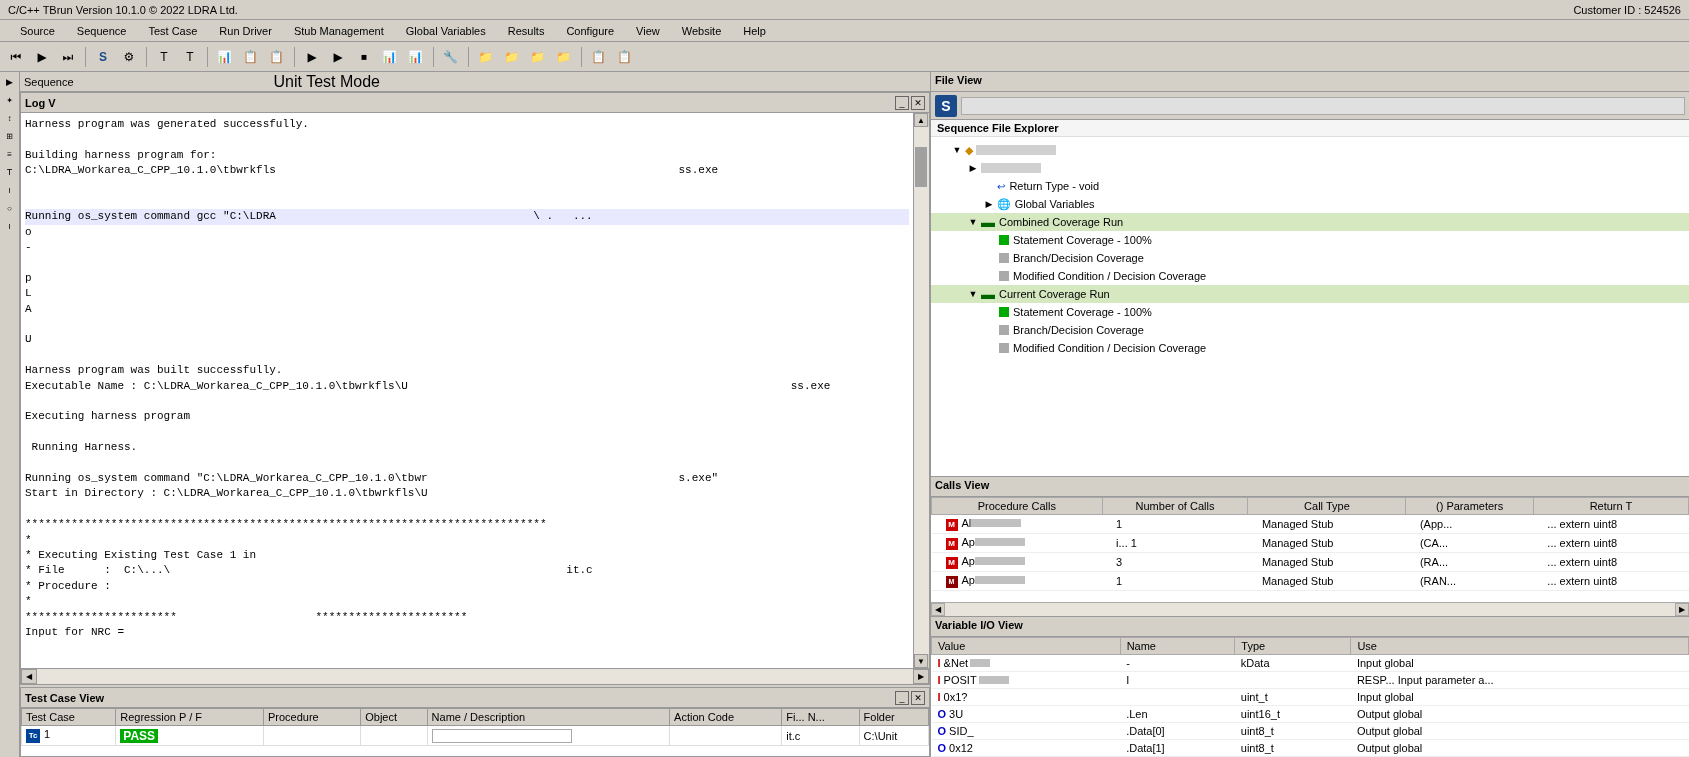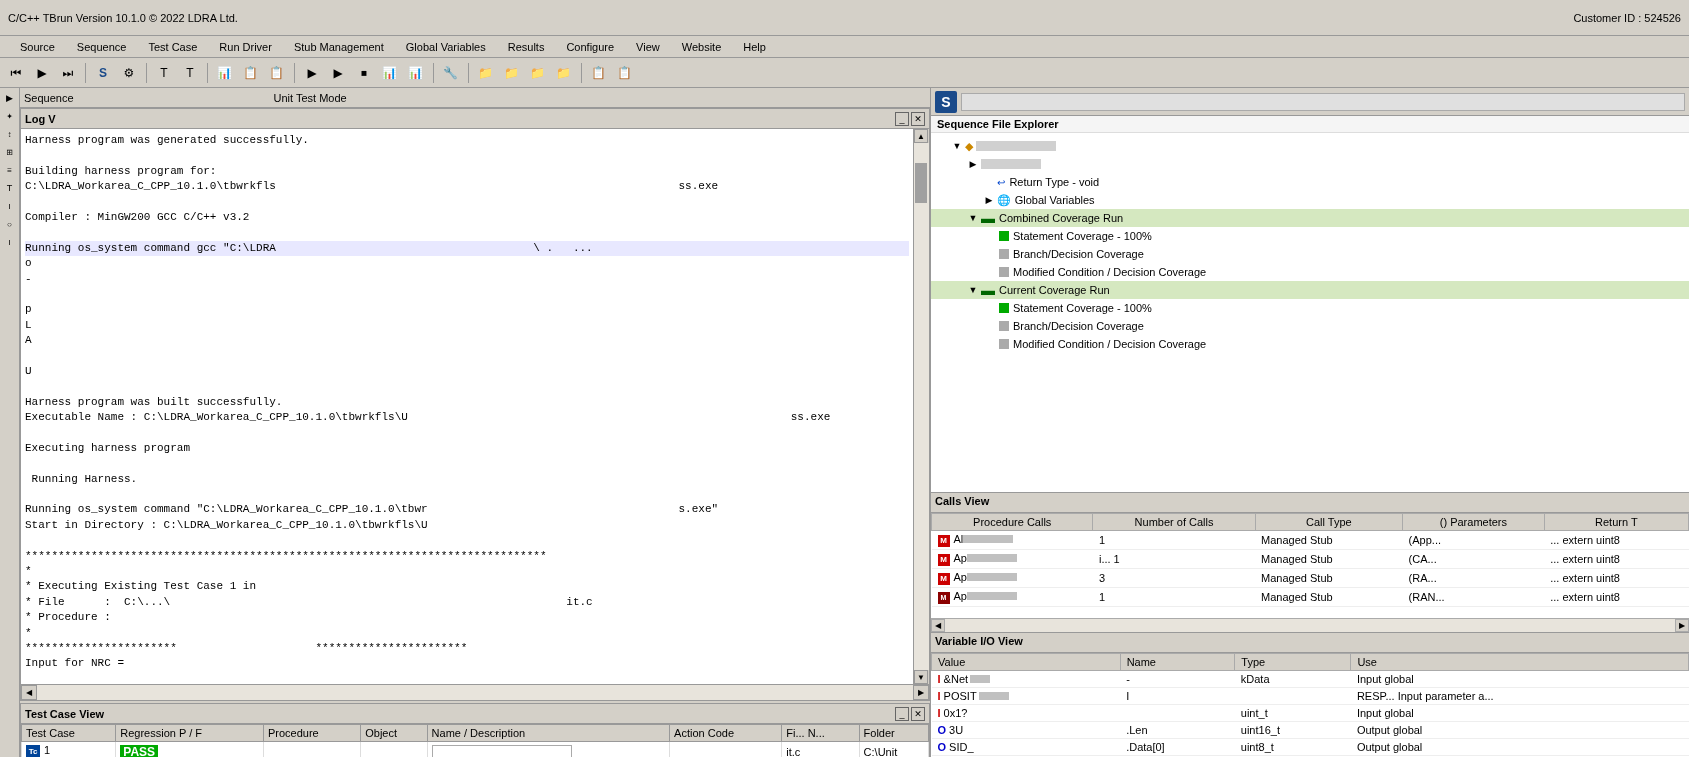--- a/index.html
+++ b/index.html
@@ -8,21 +8,21 @@
       font-size: 11px;
       background: #d4d0c8;
       overflow: hidden;
       width: 1689px;
       height: 757px;
     }
 
     
     .title-bar {
       background: #d4d0c8;
-      height: 36px;
+      height: 20px;
       display: flex;
       align-items: center;
       padding: 0 8px;
       font-size: 11px;
       border-bottom: 1px solid #999;
       justify-content: space-between;
     }
 
     
     .menu-bar {
@@ -407,35 +407,35 @@
       flex: 1;
       background: #e8e4dc;
     }
 
     .sequence-label {
       font-size: 11px;
       font-weight: normal;
     }
 
     .unit-test-label {
-      font-size: 11px;
+      font-size: 16px;
       margin-left: 200px;
     }
 
     .calls-table th {
       background: #d4d0c8;
       border: 1px solid #aaa;
       padding: 2px 6px;
       font-size: 11px;
       font-weight: normal;
       white-space: nowrap;
     }
     .calls-table td {
       border-bottom: 1px solid #eee;
-      padding: 2px 6px;
+      padding: 2px 14px;
       font-size: 11px;
       white-space: nowrap;
     }
     .calls-table { width: 100%; border-collapse: collapse; }
 
     .vio-table { width: 100%; border-collapse: collapse; }
     .vio-table th {
       background: #d4d0c8;
       border: 1px solid #aaa;
       padding: 2px 6px;
@@ -548,21 +548,20 @@
           <button class="panel-ctrl-btn">✕</button>
         </div>
       </div>
       <div style="display:flex;flex:1;overflow:hidden;">
         <div class="log-content">
           <div>Harness program was generated successfully.</div>
           <div>&nbsp;</div>
           <div>Building harness program for:</div>
           <div>C:\LDRA_Workarea_C_CPP_10.1.0\tbwrkfls&nbsp;&nbsp;&nbsp;&nbsp;&nbsp;&nbsp;&nbsp;&nbsp;&nbsp;&nbsp;&nbsp;&nbsp;&nbsp;&nbsp;&nbsp;&nbsp;&nbsp;&nbsp;&nbsp;&nbsp;&nbsp;&nbsp;&nbsp;&nbsp;&nbsp;&nbsp;&nbsp;&nbsp;&nbsp;&nbsp;&nbsp;&nbsp;&nbsp;&nbsp;&nbsp;&nbsp;&nbsp;&nbsp;&nbsp;&nbsp;&nbsp;&nbsp;&nbsp;&nbsp;&nbsp;&nbsp;&nbsp;&nbsp;&nbsp;&nbsp;&nbsp;&nbsp;&nbsp;&nbsp;&nbsp;&nbsp;&nbsp;&nbsp;&nbsp;&nbsp;&nbsp;ss.exe</div>
           <div>&nbsp;</div>
-          <div>Compiler : MinGW200 GCC C/C++ v3.2</div>
           <div>&nbsp;</div>
           <div style="background:#e8e8ff;">Running os_system command gcc "C:\LDRA&nbsp;&nbsp;&nbsp;&nbsp;&nbsp;&nbsp;&nbsp;&nbsp;&nbsp;&nbsp;&nbsp;&nbsp;&nbsp;&nbsp;&nbsp;&nbsp;&nbsp;&nbsp;&nbsp;&nbsp;&nbsp;&nbsp;&nbsp;&nbsp;&nbsp;&nbsp;&nbsp;&nbsp;&nbsp;&nbsp;&nbsp;&nbsp;&nbsp;&nbsp;&nbsp;&nbsp;&nbsp;&nbsp;&nbsp;\  . &nbsp;&nbsp;...</div>
           <div>o</div>
           <div>-</div>
           <div>&nbsp;</div>
           <div>p</div>
           <div>L</div>
           <div>A</div>
           <div>&nbsp;</div>
           <div>U</div>
@@ -642,20 +641,23 @@
             </tr>
           </tbody>
         </table>
       </div>
     </div>
   </div>
 
   <div class="right-panel">
 
     <div class="file-view-panel">
+      <div class="file-view-title">
+        <span>File View</span>
+      </div>
 
       <div style="display:flex;align-items:center;padding:2px 4px;border-bottom:1px solid #999;background:#d4d0c8;height:28px;">
         <span class="logo-s">S</span>
         <div style="flex:1;height:18px;background:#e0e0e0;border:1px solid #aaa;"></div>
       </div>
 
       <div style="padding:2px 6px;font-size:11px;font-weight:bold;border-bottom:1px solid #ddd;background:#f5f5f5;">
         <span>Sequence File Explorer</span>
       </div>
 

